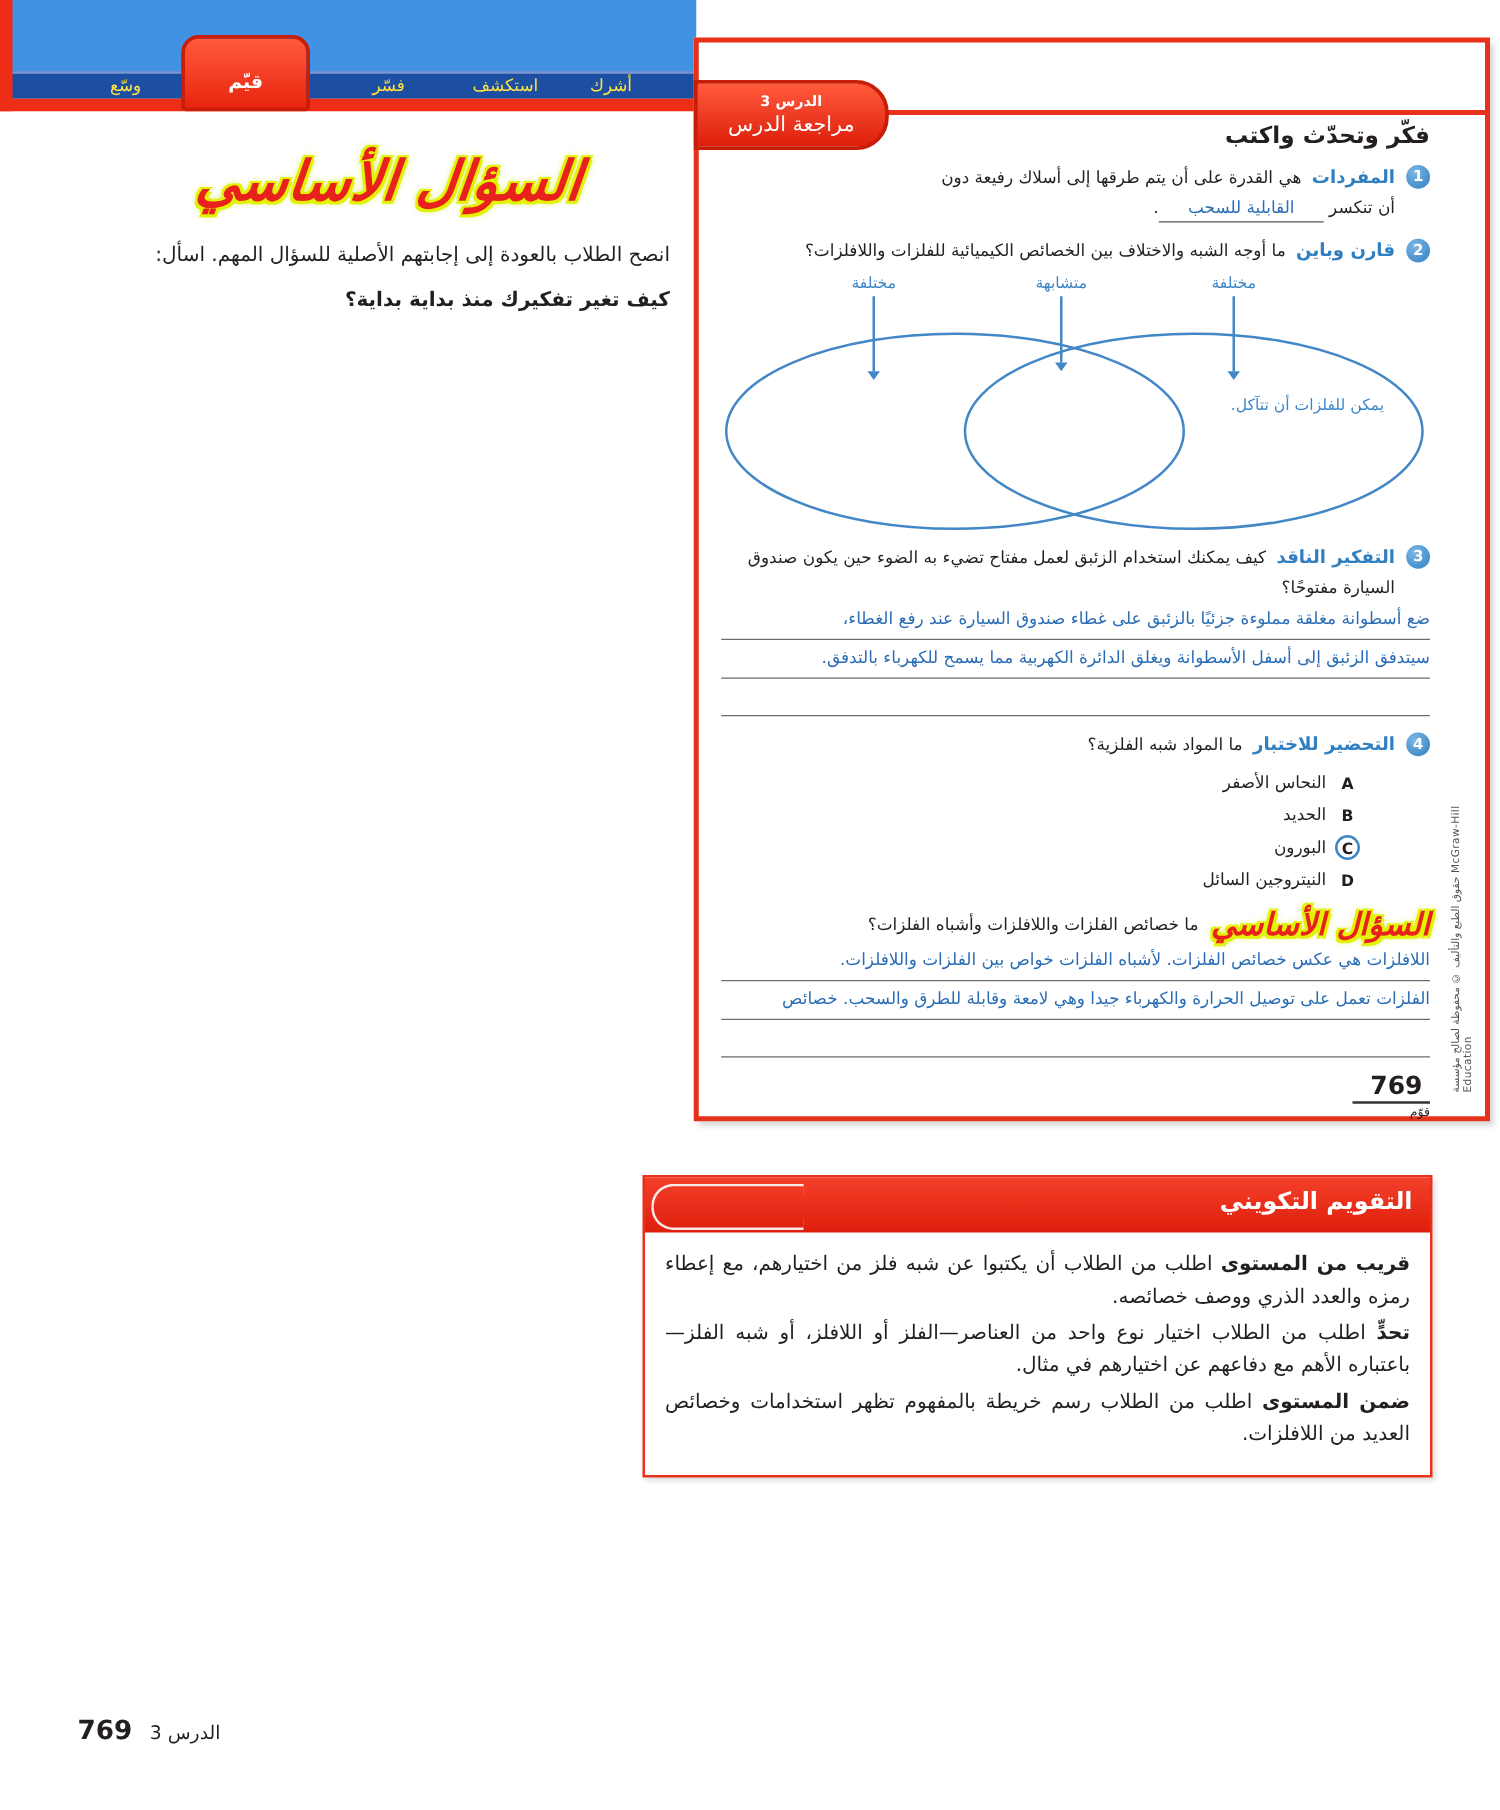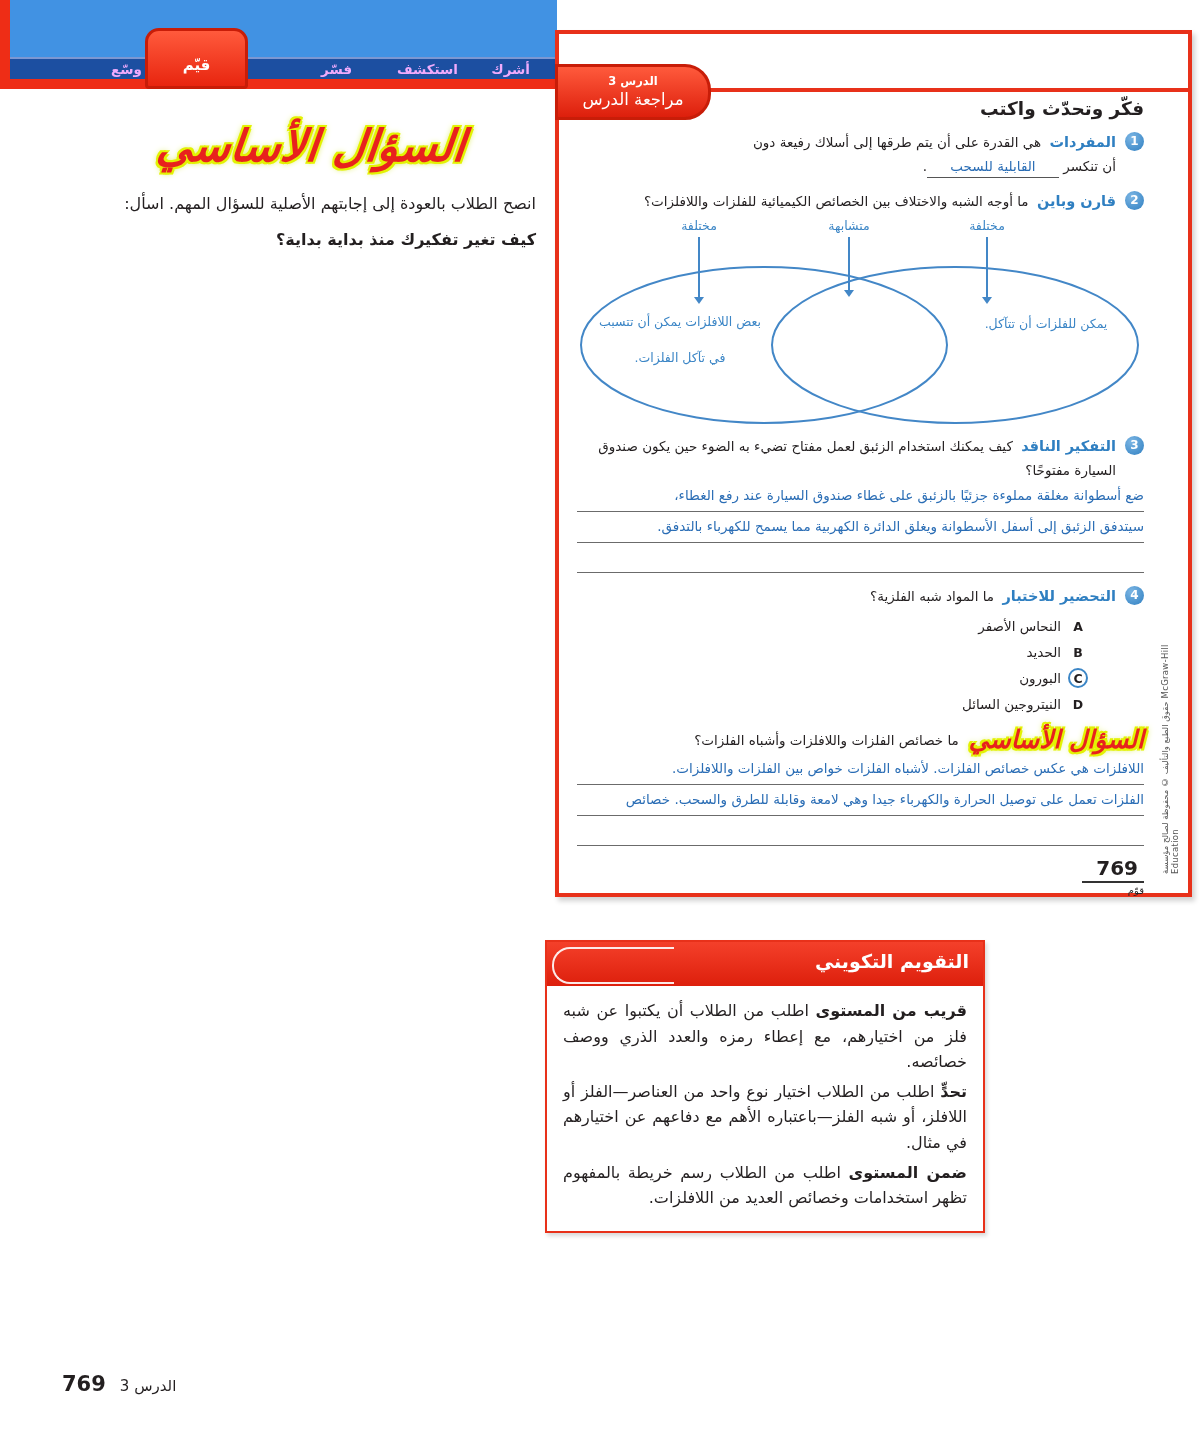--- a/index.html
+++ b/index.html
@@ -4,21 +4,21 @@
 <style>
   * { margin:0; padding:0; box-sizing:border-box; }
   html,body { width:1200px; height:1448px; background:#ffffff; font-family:"DejaVu Sans",sans-serif; color:#231f20; }
   body { position:relative; overflow:hidden; }
 
   
   .bar-light { position:absolute; left:0; top:0; width:557px; height:57px; background:#4192e3; }
   .bar-dark  { position:absolute; left:0; top:57px; width:557px; height:22px; background:#1c4fa1; border-top:2px solid #7b97d2; }
   .bar-red   { position:absolute; left:0; top:79px; width:557px; height:10px; background:#ee2d16; }
   .edge-red  { position:absolute; left:0; top:0; width:10px; height:89px; background:#ee2d16; }
-  .nav-label { position:absolute; top:2px; color:#f0abfc; font-size:13.5px; font-weight:bold; text-align:right; cursor:default; }
+  .nav-label { position:absolute; top:2px; color:#fde047; font-size:13.5px; font-weight:normal; text-align:left; cursor:default; }
   .tab-active { position:absolute; left:145px; top:28px; width:103px; height:61px;
     background:linear-gradient(#ff5a3c,#e8250f); border:3px solid #c81d08;
     border-radius:14px 14px 4px 4px; z-index:3; }
   .tab-active .tab-txt { display:block; text-align:center; margin-top:25px; color:#fff; font-size:15px; font-weight:bold; }
 
   
   .left-col { position:absolute; left:68px; top:120px; width:468px; direction:rtl; text-align:right; }
   .decor { color:#e8211d; font-weight:bold; font-style:italic;
     text-shadow:2px 2px 0 #e3f202,-2px -2px 0 #e3f202,2px -2px 0 #e3f202,-2px 2px 0 #e3f202,0 0 7px #c9e005; }
   .eq-title { font-size:44px; text-align:center; margin:0 0 18px 18px; transform:skewX(-6deg); }
@@ -72,21 +72,21 @@
   .eq-row .decor { font-size:25px; flex:0 0 auto; }
 
   .pagenum-wrap { margin-top:10px; }
   .pagenum { display:inline-block; font-size:20px; font-weight:bold; border-bottom:2px solid #333; padding:0 6px 1px 14px; }
   .pagenum-label { font-size:10px; margin-top:2px; }
 
   .copyright { position:absolute; right:8px; top:585px; height:255px; writing-mode:vertical-rl;
     transform:rotate(180deg); font-size:8.5px; color:#555; letter-spacing:.3px; }
 
   
-  .assess { position:absolute; left:545px; top:940px; width:440px; border:2.5px solid #e8311a; background:#fff;
+  .assess { position:absolute; left:514px; top:940px; width:632px; border:2.5px solid #e8311a; background:#fff;
     box-shadow:2px 3px 4px rgba(0,0,0,.15); }
   .assess-header { position:relative; height:44px; background:linear-gradient(#f4402a,#dd1f0c); }
   .assess-header::before { content:''; position:absolute; left:5px; top:5px; width:120px; height:33px;
     border:2px solid #fff; border-right:none; border-radius:18px 0 0 18px; opacity:.9; }
   .assess-header .assess-title { position:absolute; right:14px; top:8px; color:#fff; font-size:19px; font-weight:bold; }
   .assess-body { direction:rtl; text-align:justify; padding:12px 16px 16px; font-size:16px; line-height:1.6; }
   .assess-body p { margin-bottom:4px; }
   .assess-body .albl { font-weight:bold; }
 
   
@@ -144,21 +144,20 @@
       <svg width="565" height="207" viewBox="0 0 565 207">
         <ellipse cx="187" cy="127" rx="183" ry="78" fill="none" stroke="#4387c7" stroke-width="2"></ellipse>
         <ellipse cx="378" cy="127" rx="183" ry="78" fill="none" stroke="#4387c7" stroke-width="2"></ellipse>
       </svg>
       <div class="venn-label" style="left:77px;">مختلفة</div>
       <div class="venn-label" style="left:227px;">متشابهة</div>
       <div class="venn-label" style="left:365px;">مختلفة</div>
       <div class="varrow" style="left:121px;height:60px;"></div>
       <div class="varrow" style="left:271px;height:53px;"></div>
       <div class="varrow" style="left:409px;height:60px;"></div>
-      <div class="venn-text" style="left:14px;top:86px;width:178px;">بعض اللافلزات يمكن أن تتسبب في تآكل الفلزات.</div>
       <div class="venn-text" style="left:388px;top:88px;width:162px;">يمكن للفلزات أن تتآكل.</div>
     </div>
 
     <div class="item" style="margin-top:0;">
       <span class="num-circle">3</span>
       <span class="item-label">التفكير الناقد</span>
       <span>كيف يمكنك استخدام الزئبق لعمل مفتاح تضيء به الضوء حين يكون صندوق السيارة مفتوحًا؟</span>
     </div>
     <div class="ans-line">ضع أسطوانة مغلقة مملوءة جزئيًا بالزئبق على غطاء صندوق السيارة عند رفع الغطاء،</div>
     <div class="ans-line">سيتدفق الزئبق إلى أسفل الأسطوانة ويغلق الدائرة الكهربية مما يسمح للكهرباء بالتدفق.</div>

